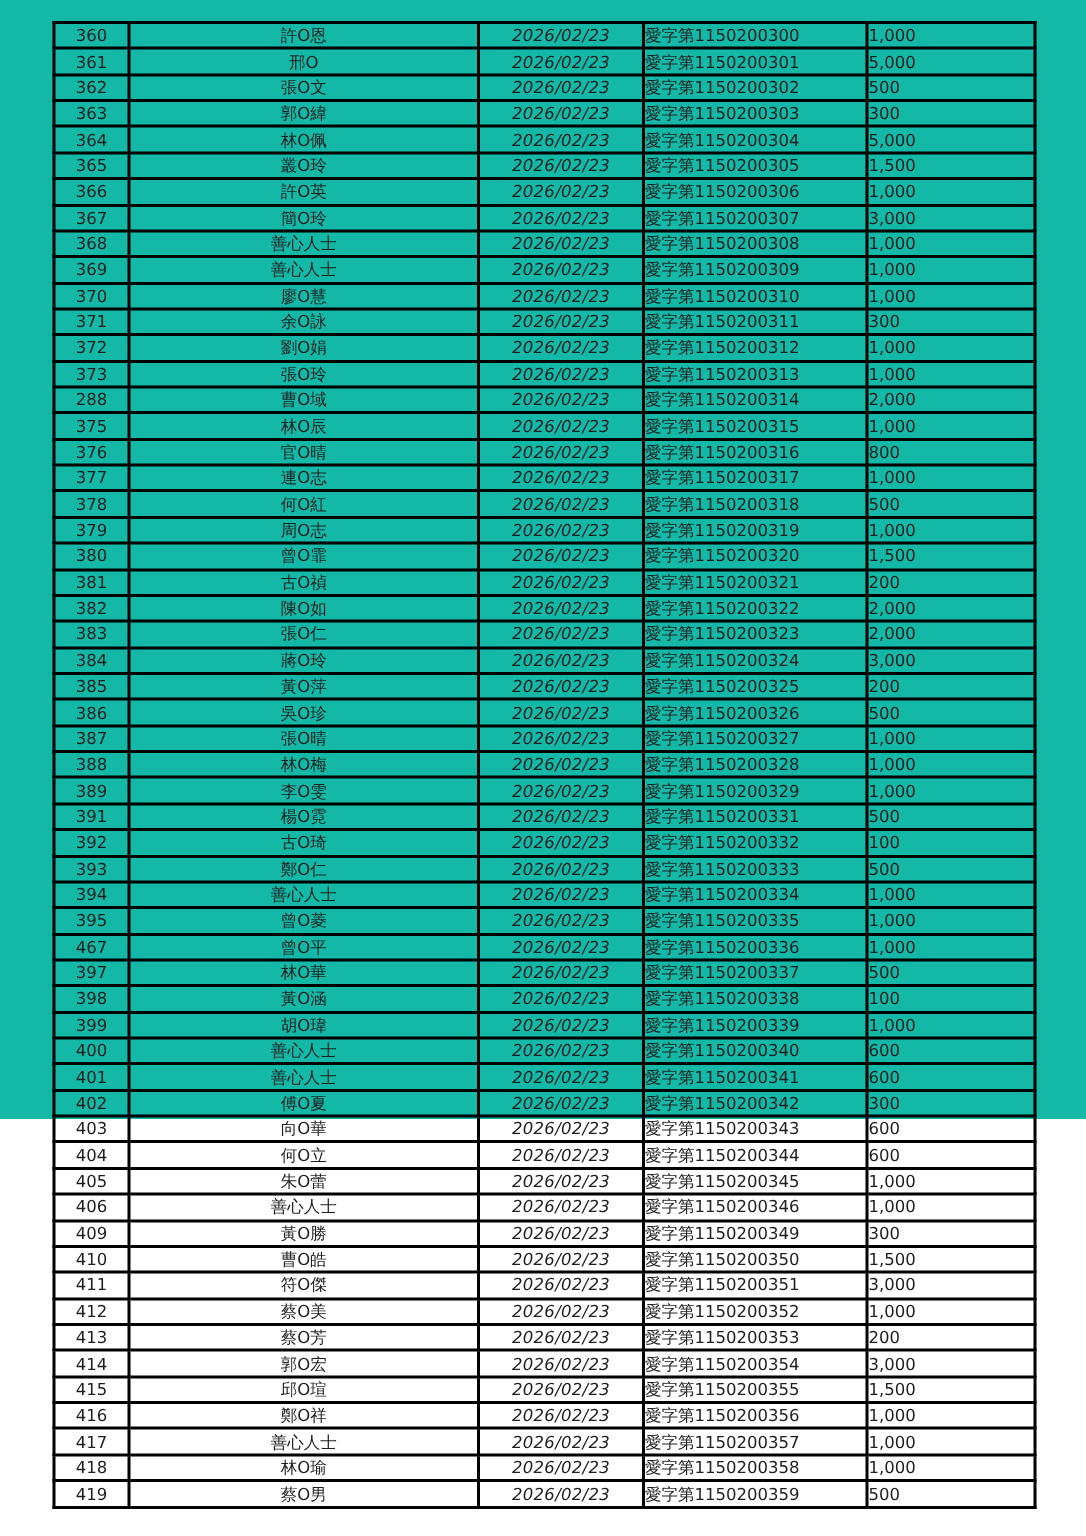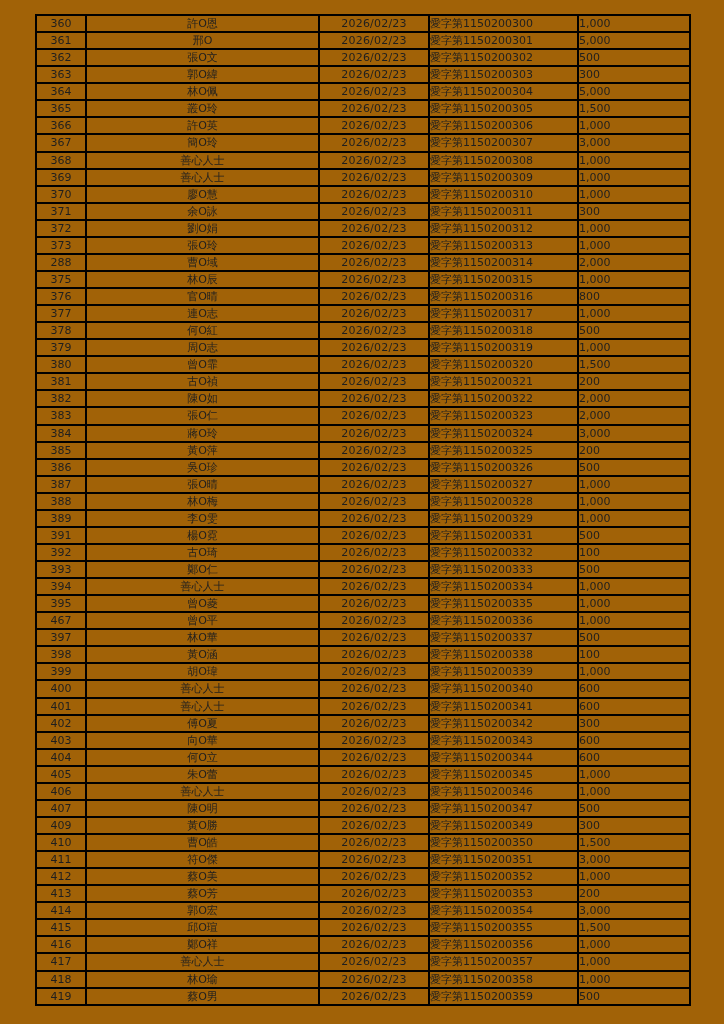--- a/index.html
+++ b/index.html
@@ -6,22 +6,22 @@
   html, body {
     width: 724px;
     height: 1024px;
     background: #ffffff;
     font-family: "DejaVu Sans", "Liberation Sans", sans-serif;
     overflow: hidden;
   }
   .page {
     position: relative;
     width: 724px;
-    height: 1024px;
-    background: #a16207;
+    height: 746px;
+    background: #14b8a6;
   }
   table.donation-table {
     position: absolute;
     left: 35px;
     top: 14px;
     width: 654px;
     height: 992px;
     border-collapse: collapse;
     table-layout: fixed;
   }
@@ -30,21 +30,21 @@
     font-size: 11px;
     line-height: 1;
     color: #1f1f1f;
     padding: 0;
     white-space: nowrap;
     overflow: hidden;
     vertical-align: middle;
   }
   td.col-serial   { text-align: center; }
   td.col-name     { text-align: center; }
-  td.col-date     { text-align: center; letter-spacing: 0.2px; }
+  td.col-date     { text-align: center; letter-spacing: 0.2px; font-style: italic; }
   td.col-receipt  { text-align: left; }
   td.col-amount   { text-align: left; padding-right: 7px; }
 </style>
 </head>
 <body>
 
 <div class="page">
   <table class="donation-table">
     <colgroup>
       <col style="width:50px">
@@ -370,27 +370,20 @@
           <td class="col-amount">1,000</td>
         </tr>
         <tr>
           <td class="col-serial">406</td>
           <td class="col-name">善心人士</td>
           <td class="col-date">2026/02/23</td>
           <td class="col-receipt">愛字第1150200346</td>
           <td class="col-amount">1,000</td>
         </tr>
         <tr>
-          <td class="col-serial">407</td>
-          <td class="col-name">陳O明</td>
-          <td class="col-date">2026/02/23</td>
-          <td class="col-receipt">愛字第1150200347</td>
-          <td class="col-amount">500</td>
-        </tr>
-        <tr>
           <td class="col-serial">409</td>
           <td class="col-name">黃O勝</td>
           <td class="col-date">2026/02/23</td>
           <td class="col-receipt">愛字第1150200349</td>
           <td class="col-amount">300</td>
         </tr>
         <tr>
           <td class="col-serial">410</td>
           <td class="col-name">曹O皓</td>
           <td class="col-date">2026/02/23</td>

